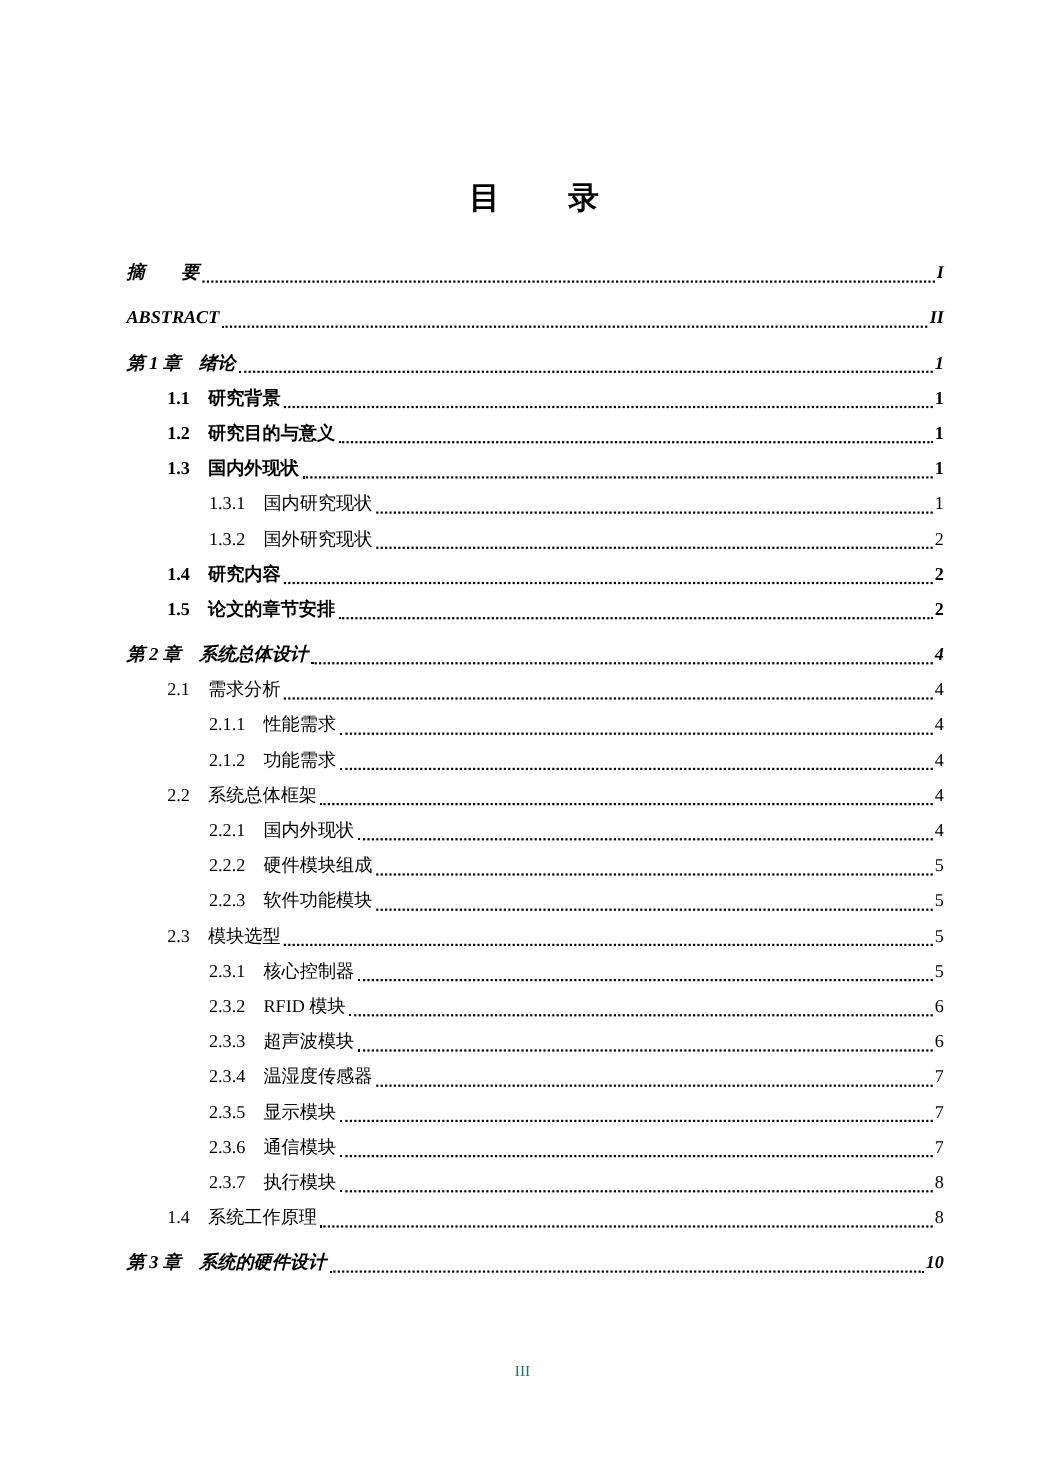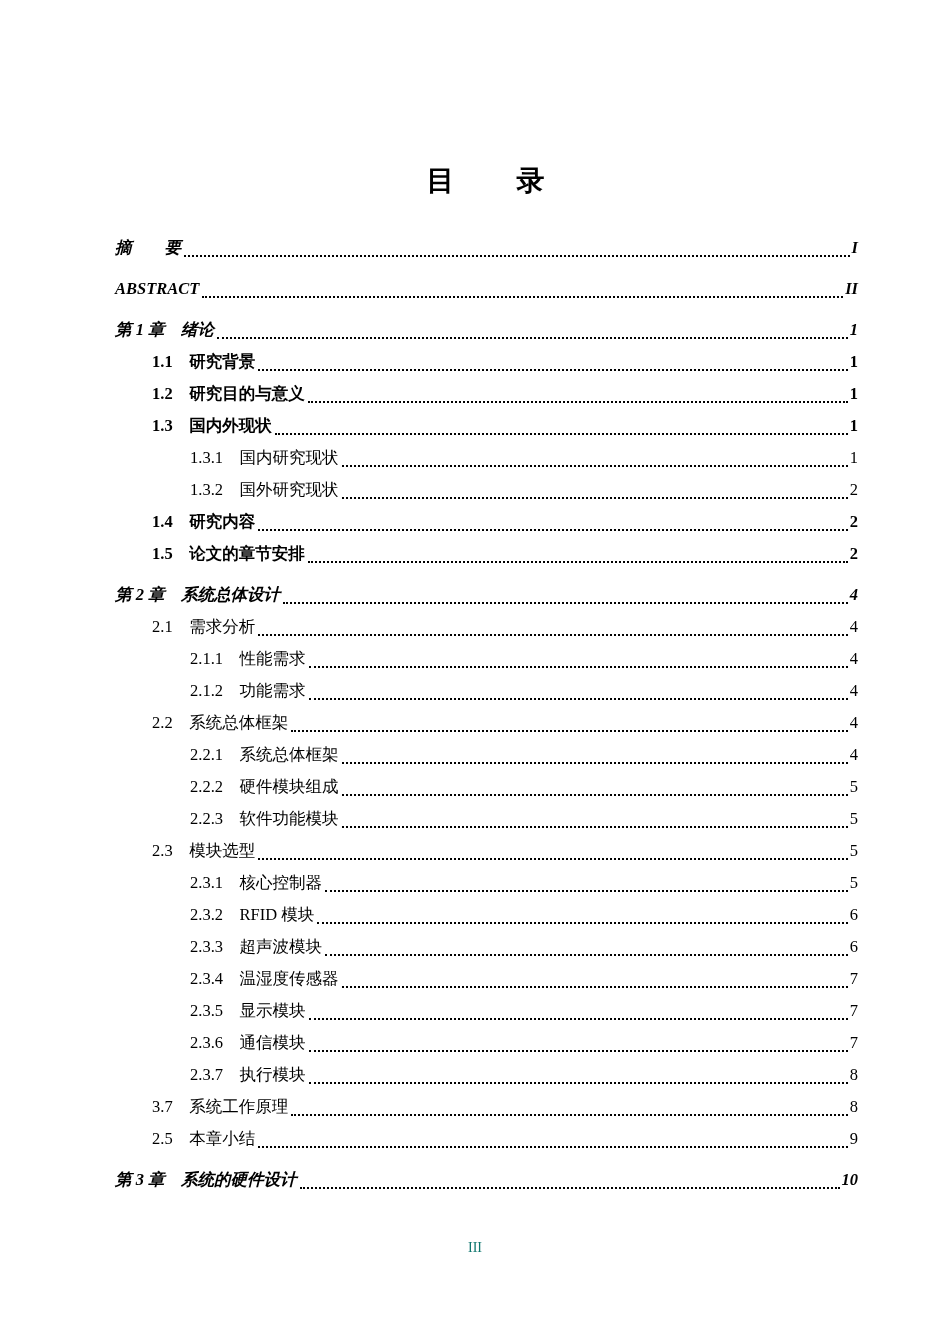--- a/index.html
+++ b/index.html
@@ -143,21 +143,21 @@
     <span class="toc-label">2.1.2　功能需求</span>
     <span class="dot-leader"></span>
     <span class="toc-page">4</span>
   </div>
         <div class="toc-row lvl1">
     <span class="toc-label">2.2　系统总体框架</span>
     <span class="dot-leader"></span>
     <span class="toc-page">4</span>
   </div>
         <div class="toc-row lvl2">
-    <span class="toc-label">2.2.1　系统总体框架</span>
+    <span class="toc-label">2.2.1　国内外现状</span>
     <span class="dot-leader"></span>
     <span class="toc-page">4</span>
   </div>
         <div class="toc-row lvl2">
     <span class="toc-label">2.2.2　硬件模块组成</span>
     <span class="dot-leader"></span>
     <span class="toc-page">5</span>
   </div>
         <div class="toc-row lvl2">
     <span class="toc-label">2.2.3　软件功能模块</span>
@@ -198,28 +198,23 @@
     <span class="toc-label">2.3.6　通信模块</span>
     <span class="dot-leader"></span>
     <span class="toc-page">7</span>
   </div>
         <div class="toc-row lvl2">
     <span class="toc-label">2.3.7　执行模块</span>
     <span class="dot-leader"></span>
     <span class="toc-page">8</span>
   </div>
         <div class="toc-row lvl1">
-    <span class="toc-label">3.7　系统工作原理</span>
+    <span class="toc-label">1.4　系统工作原理</span>
     <span class="dot-leader"></span>
     <span class="toc-page">8</span>
-  </div>
-        <div class="toc-row lvl1">
-    <span class="toc-label">2.5　本章小结</span>
-    <span class="dot-leader"></span>
-    <span class="toc-page">9</span>
   </div>
         <div class="toc-row lvl0 bold">
     <span class="toc-label">第 3 章　系统的硬件设计</span>
     <span class="dot-leader"></span>
     <span class="toc-page">10</span>
   </div>
       </div>
   </div>
 
   <div class="page-footer">III</div>

